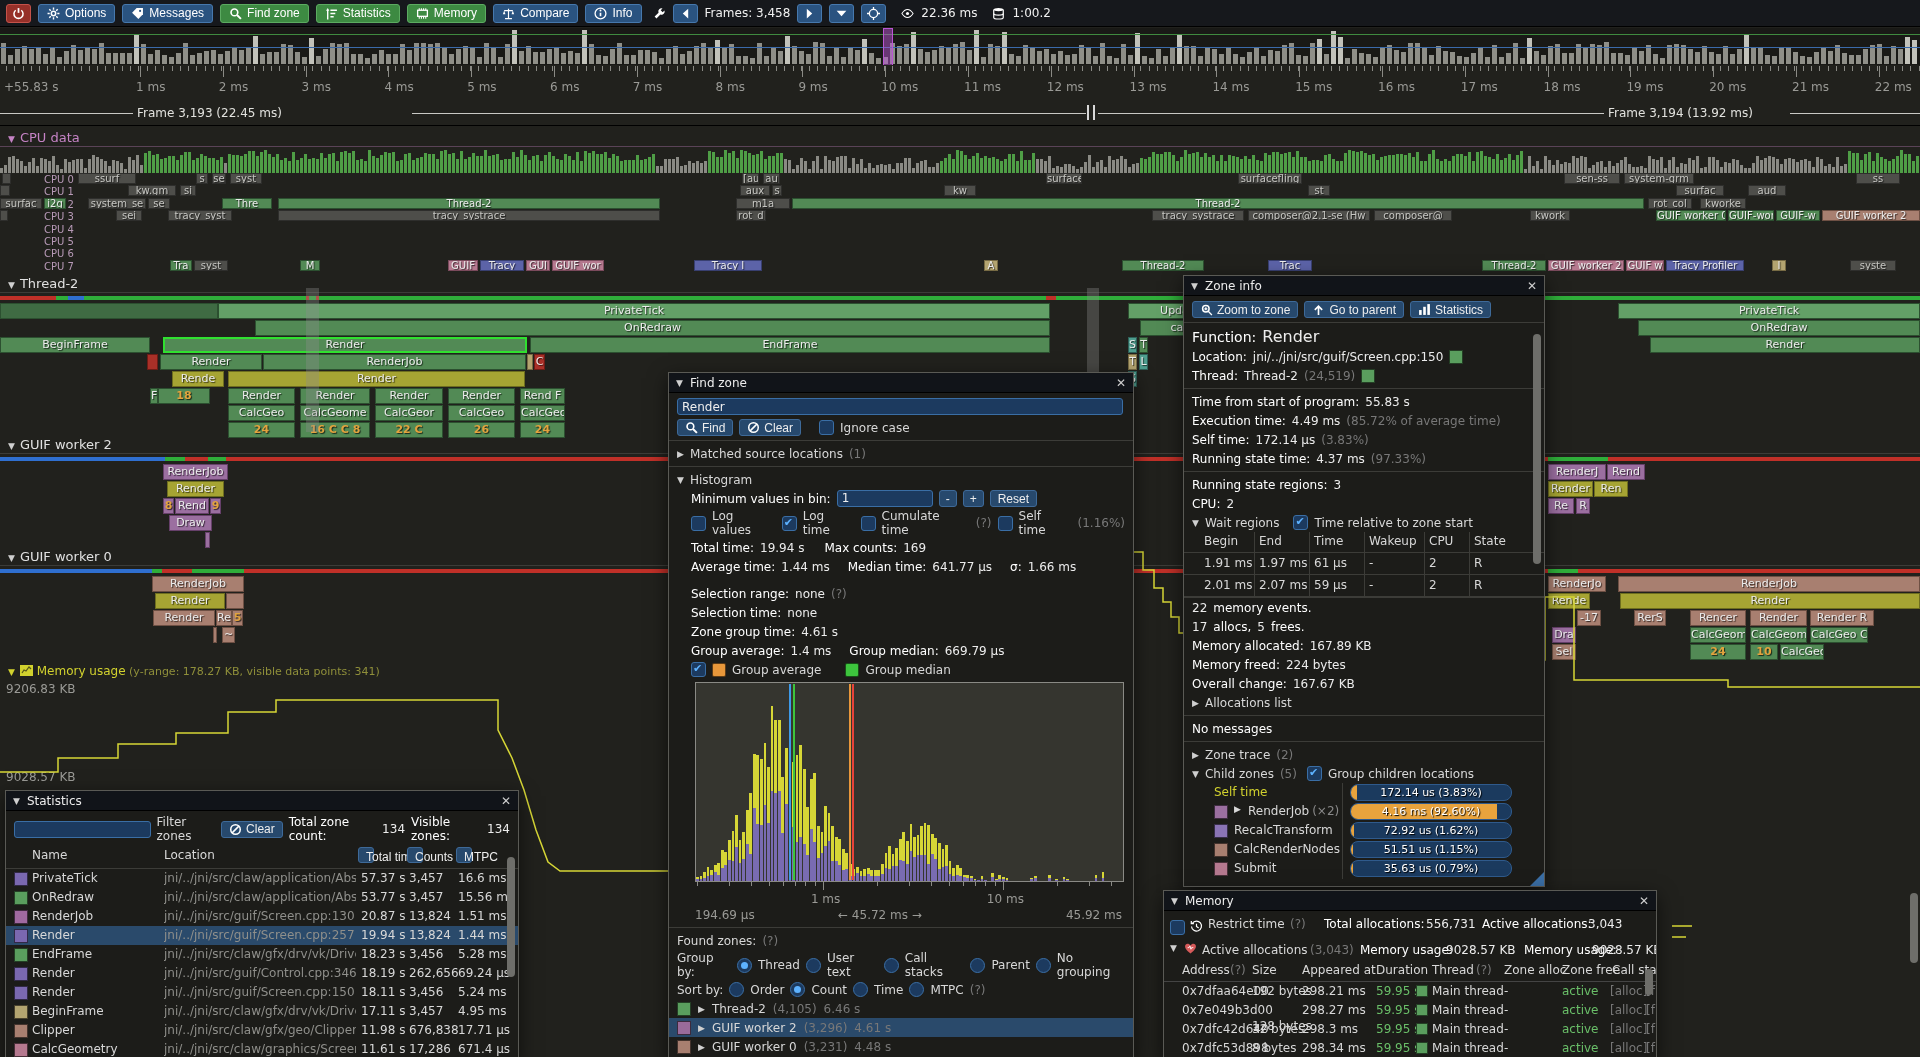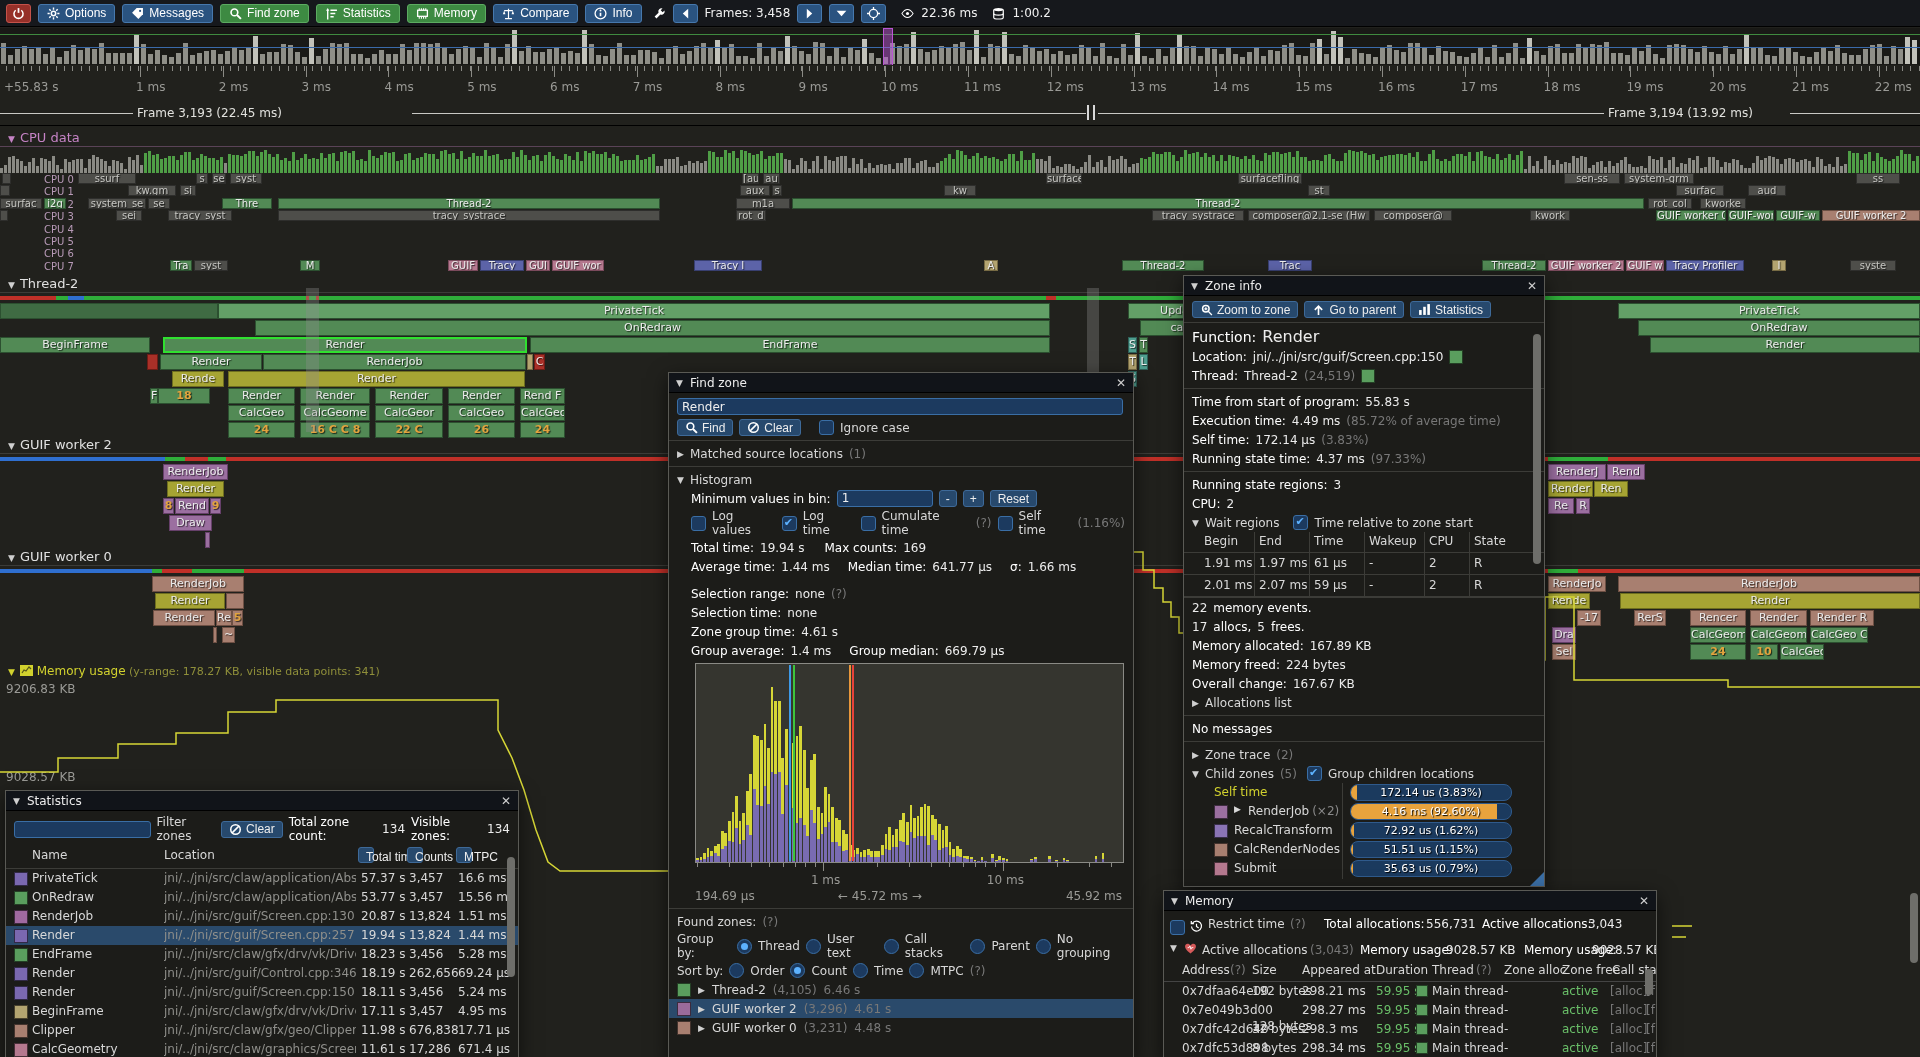--- a/index.html
+++ b/index.html
@@ -1664,20 +1664,27 @@
         <span class="lbl">Zone group time:</span>
         <span class="val">4.61 s</span>
       </div>
     <div class="prow" style="padding-left:22px;">
         <span class="lbl">Group average:</span>
         <span class="val">1.4 ms</span>
         <span class="lbl" style="margin-left:12px;">Group median:</span>
         <span class="val">669.79 µs</span>
       </div>
     <div id="fz-legend">
+        <div class="prow" style="padding-left: 22px;">
+          <div class="cb on"></div>
+          <div class="swatch" style="background: rgb(232, 151, 58); border-radius: 2px;"></div>
+          <span style="margin-right: 18px;">Group average</span>
+          <div class="swatch" style="background: rgb(61, 197, 61); border-radius: 2px;"></div>
+          <span style="margin-right: 18px;">Group median</span>
+        </div>
       </div>
     <div id="hist-wrap" style="position:relative;margin:3px 8px 0 26px;">
       <div id="hist-frame" style="position:relative;width:427px;height:198px;background:#35352f;border:1px solid #8a8a85;overflow:hidden;">
           <div style="position: absolute; left: 0px; bottom: 0px; width: 2.75833px; height: 3.80863px; background: rgb(214, 214, 54);"></div>
           <div style="position: absolute; left: 0px; bottom: 0px; width: 2.75833px; height: 2.23542px; background: rgba(111, 95, 192, 0.9);"></div>
           <div style="position: absolute; left: 3.55833px; bottom: 0px; width: 2.75833px; height: 4.56091px; background: rgb(214, 214, 54);"></div>
           <div style="position: absolute; left: 3.55833px; bottom: 0px; width: 2.75833px; height: 1.68974px; background: rgba(111, 95, 192, 0.9);"></div>
           <div style="position: absolute; left: 7.11667px; bottom: 0px; width: 2.75833px; height: 8.90182px; background: rgb(214, 214, 54);"></div>
           <div style="position: absolute; left: 7.11667px; bottom: 0px; width: 2.75833px; height: 3.4202px; background: rgba(111, 95, 192, 0.9);"></div>
           <div style="position: absolute; left: 10.675px; bottom: 0px; width: 2.75833px; height: 13.6081px; background: rgb(214, 214, 54);"></div>

